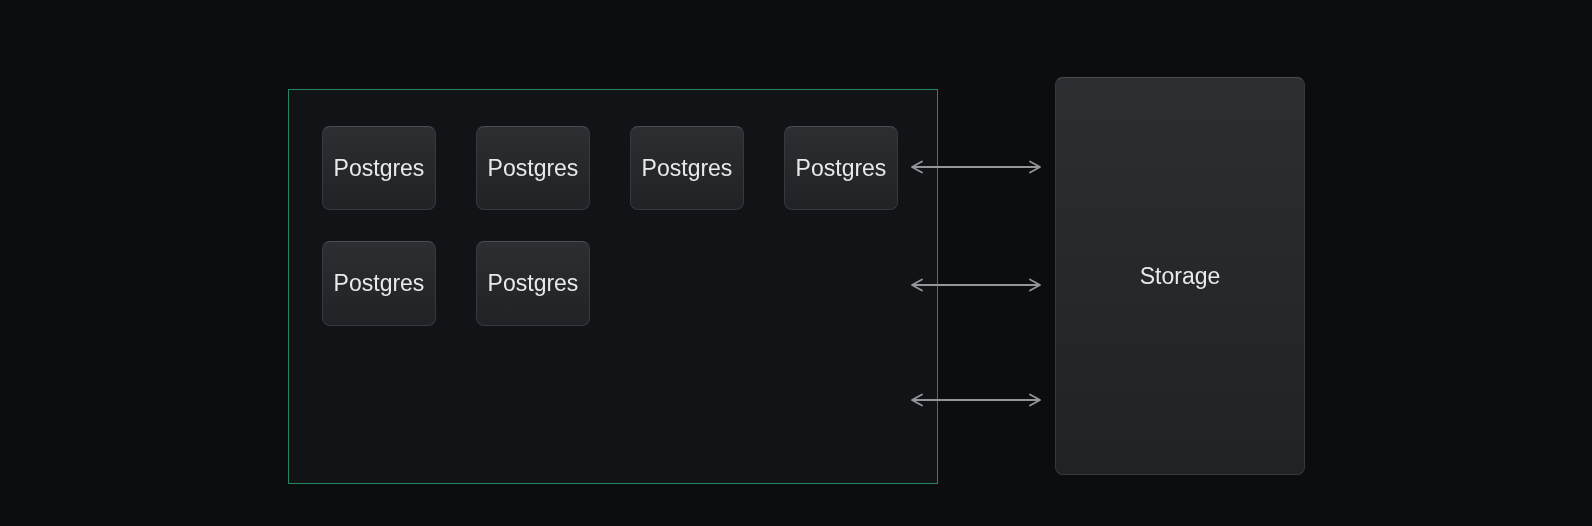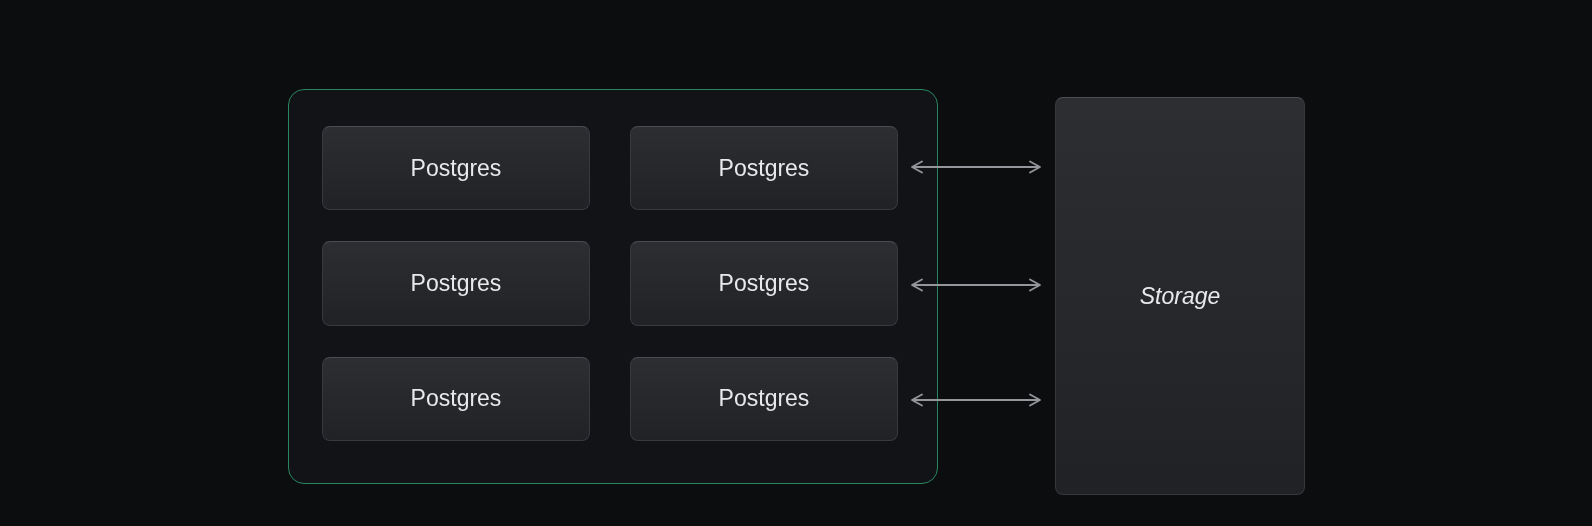--- a/index.html
+++ b/index.html
@@ -29,24 +29,24 @@
     user-select: none;
   }
   .cluster-box {
     position: absolute;
     left: 288px;
     top: 89px;
     width: 650px;
     height: 395px;
     box-sizing: border-box;
     border: 1px solid var(--cluster-border, #27855f);
-    border-radius: 16px;
+    border-radius: 0;
     background: var(--cluster-bg, #121316);
     display: grid;
-    grid-template-columns: 1fr 1fr;
+    grid-template-columns: 1fr 1fr 1fr 1fr;
     grid-template-rows: 1fr 1fr 1fr;
     column-gap: 40px;
     row-gap: 31px;
     padding: 36px 39px 42px 33px;
   }
   .node {
     box-sizing: border-box;
     border-radius: 8px;
     border: 1px solid var(--node-border, #37393f);
     border-top-color: var(--node-border-top, #4a4d53);
@@ -54,24 +54,23 @@
     color: var(--node-text, #e7e9eb);
     font-size: 23px;
     display: flex;
     align-items: center;
     justify-content: center;
     user-select: none;
   }
   .storage-box {
     position: absolute;
     left: 1055px;
-    top: 97px;
+    top: 77px;
     width: 250px;
     height: 398px;
-    font-style: italic;
   }
   .arrow {
     position: absolute;
     left: 906px;
     width: 140px;
     height: 20px;
   }
   .arrow svg { display: block; }
   .arrow-1 { top: 157px; }
   .arrow-2 { top: 275px; }

